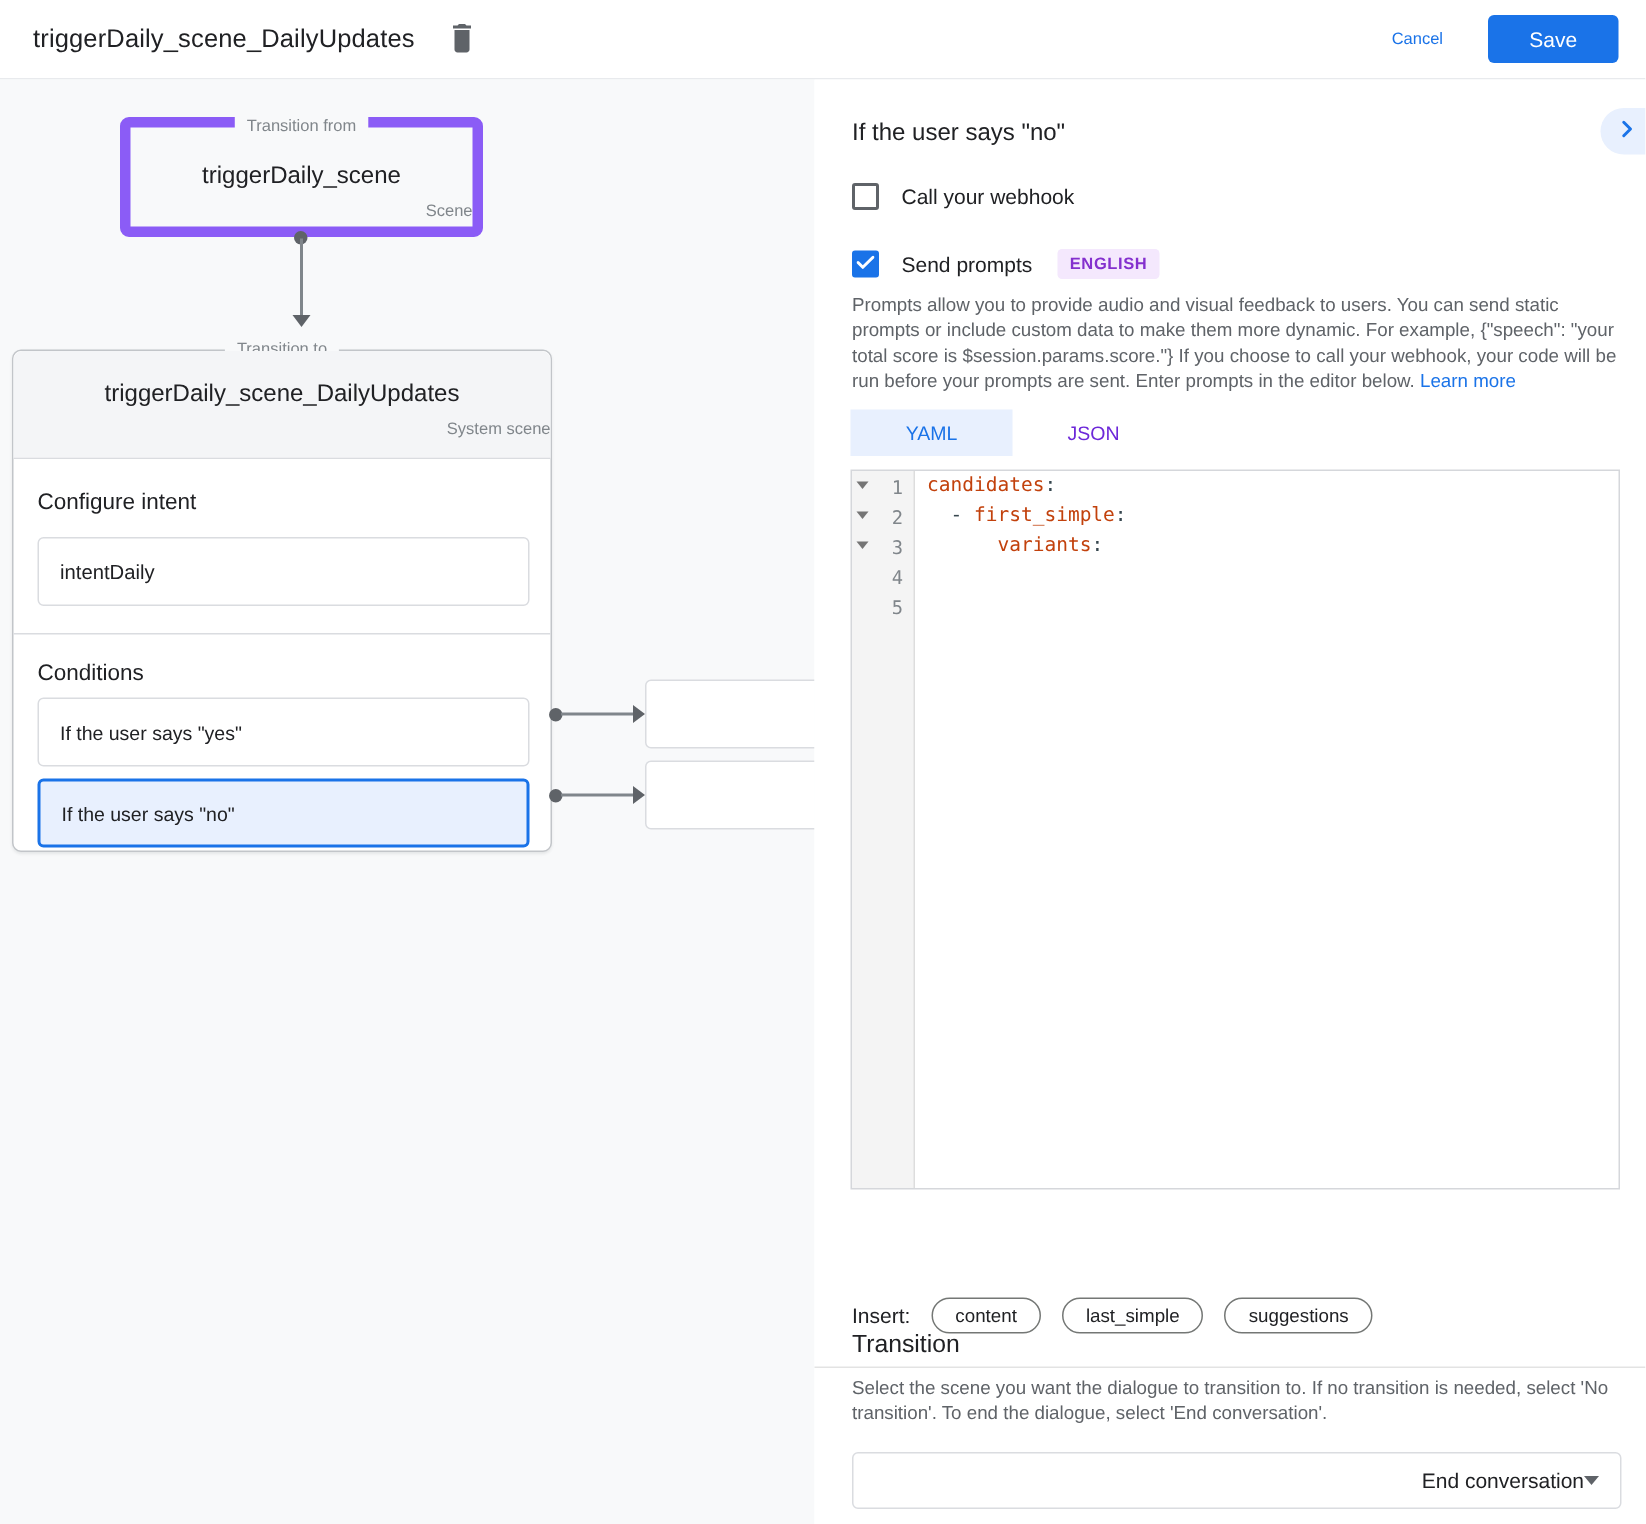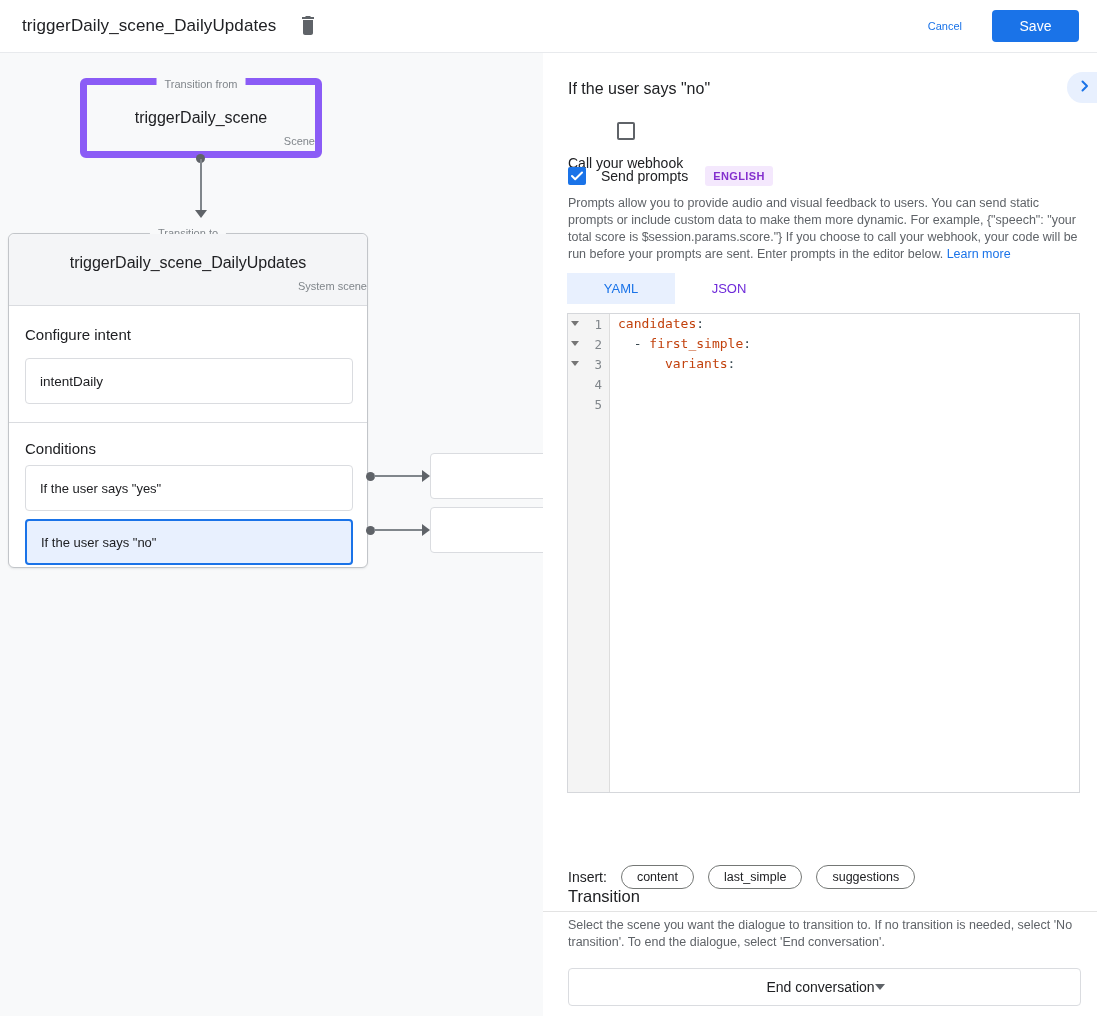--- a/index.html
+++ b/index.html
@@ -93,21 +93,21 @@
   .tok-plain { color:#37474f; }
 
   .insert-row { position:absolute; left:25px; top:812px; display:flex; align-items:center; gap:14px; }
   .insert-label { font-size:14px; color:#202124; }
   .chip { height:24px; border:1px solid #747775; border-radius:12px; background:#fff; padding:0 15px;
     font-size:12.5px; font-family:inherit; color:#202124; cursor:pointer; display:flex; align-items:center; }
   .panel-divider { position:absolute; left:0; right:0; top:858px; height:1px; background:#e3e3e3; }
   .trans-title { position:absolute; left:25px; top:834px; font-size:16.5px; }
   .trans-desc { position:absolute; left:25px; top:864px; width:513px; font-size:12.5px; line-height:17px; color:#5f6368; }
   .dropdown { position:absolute; left:25px; top:915px; width:513px; height:38px; border:1px solid #dadce0;
-    border-radius:4px; background:#fff; display:flex; align-items:center; justify-content:center;
+    border-radius:4px; background:#fff; display:flex; align-items:center; justify-content:flex-end;
     padding:0 14px 0 16px; font-size:14px; cursor:pointer; }
   .caret-down { width:0; height:0; border-left:5px solid transparent; border-right:5px solid transparent;
     border-top:6px solid #5f6368; }
 </style>
 </head>
 <body>
 
 <header class="topbar">
   <div class="topbar-left">
     <h1 class="page-title">triggerDaily_scene_DailyUpdates</h1>
@@ -172,21 +172,21 @@
     <button class="collapse-btn">
       <span>
         <svg width="12" height="12" viewBox="0 0 12 12">
             <path d="M3.5 1.5 8 6l-4.5 4.5" fill="none" stroke="#1a73e8" stroke-width="2" stroke-linecap="round" stroke-linejoin="round"></path>
           </svg>
       </span>
     </button>
 
     <div class="panel-title">If the user says "no"</div>
 
-    <div class="check-row" style="top:69px;flex-direction:column;">
+    <div class="check-row" style="top:69px;">
       <div class="checkbox"></div>
       <div class="check-label">Call your webhook</div>
     </div>
 
     <div class="check-row" style="top:113px;">
       <div class="checkbox checked">
         <span>
           <svg width="12" height="10" viewBox="0 0 12 10">
               <path d="M1 5l3.2 3.2L11 1.5" fill="none" stroke="#fff" stroke-width="2" stroke-linecap="round" stroke-linejoin="round"></path>
             </svg>

